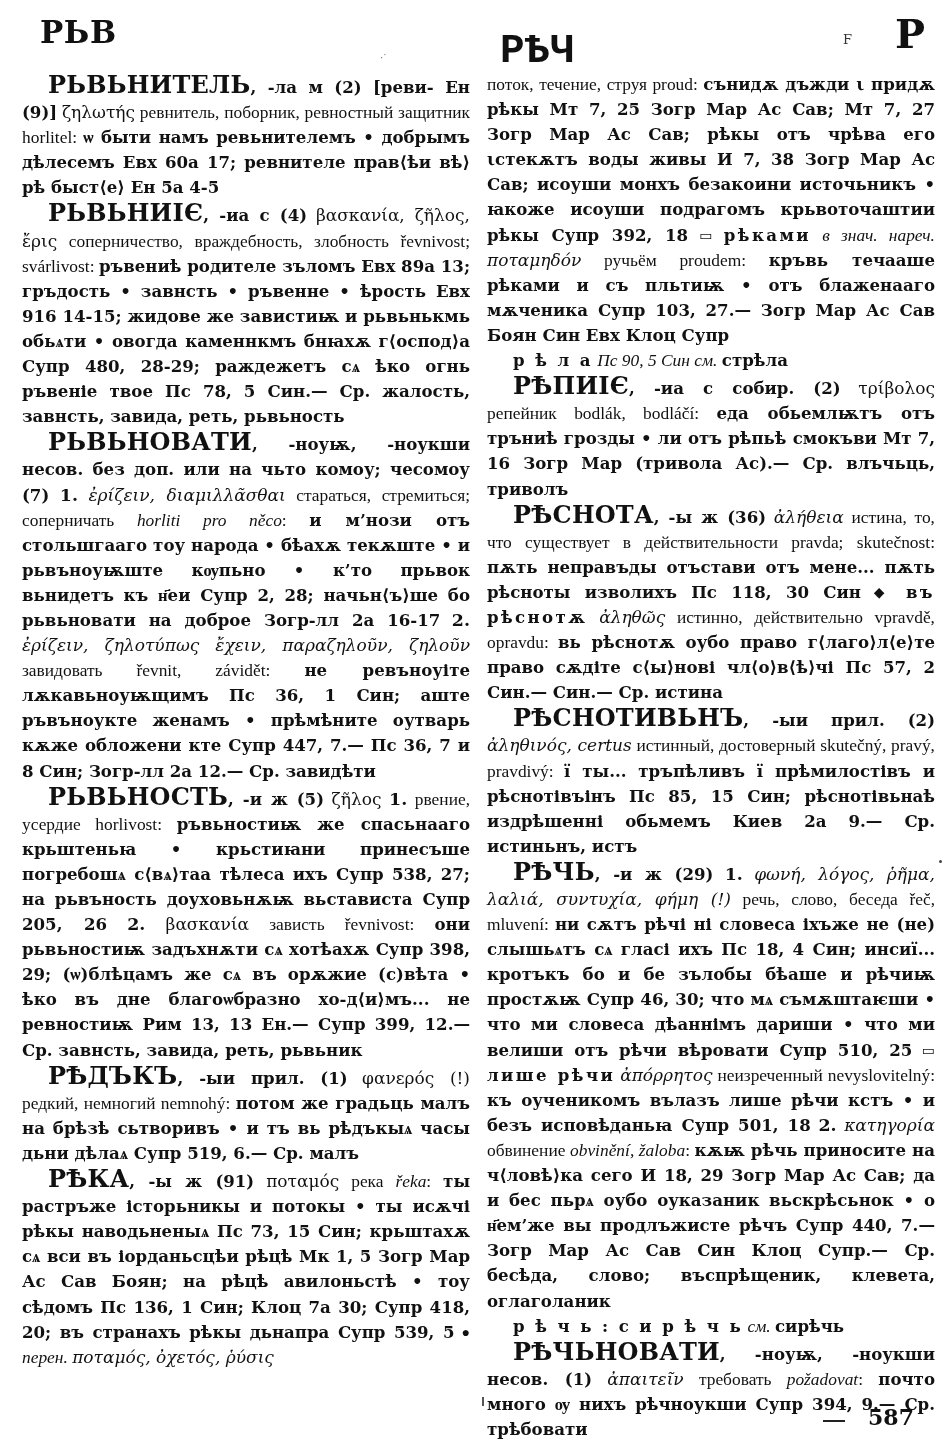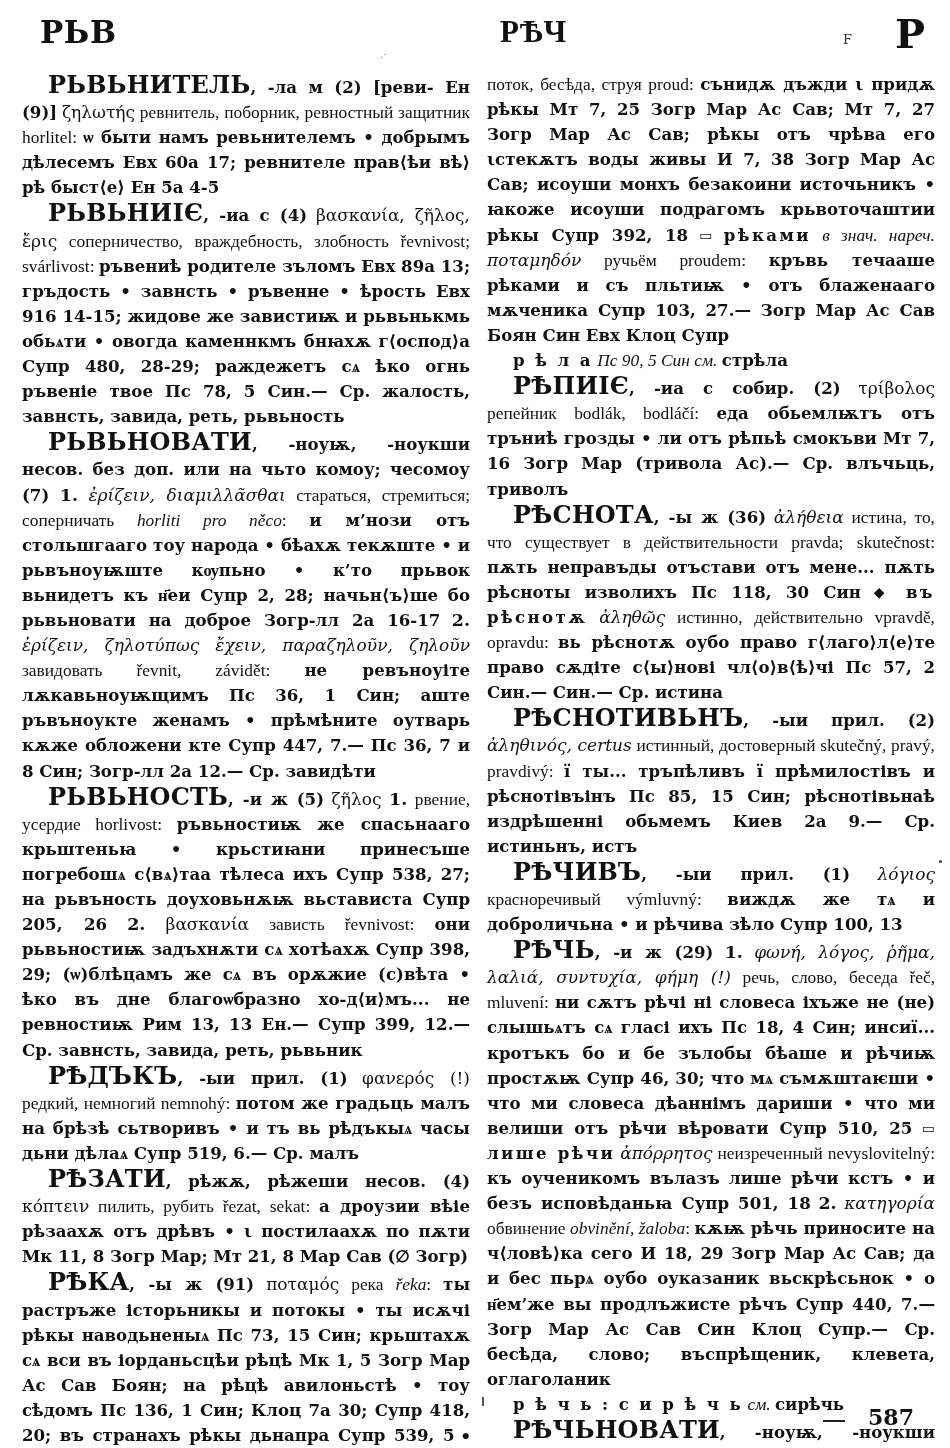--- a/index.html
+++ b/index.html
@@ -34,25 +34,25 @@
   .rh-left {
     position: absolute;
     left: 40px; top: 0;
     font-size: 31px;
     font-weight: bold;
     letter-spacing: 0.5px;
     font-family: "DejaVu Serif", serif;
   }
   .rh-mid {
     position: absolute;
-    left: 500px; top: 0;
-    font-size: 31px;
+    left: 500px; top: 14px;
+    font-size: 41px;
     font-weight: bold;
     letter-spacing: 0.5px;
-    font-family: Liberation Serif, serif;
+    font-family: Liberation Mono, monospace;
   }
   .rh-speck {
     position: absolute;
     left: 843px; top: 18px;
     font-size: 13px;
     color: #333;
     font-family: "DejaVu Serif", serif;
   }
   .rh-letter {
     position: absolute;
@@ -223,45 +223,38 @@
     </p>
 
     <p class="entry">
       <span class="hw">РѢДЪКЪ</span><span class="b">, -ыи прил. (1)</span>
       <span class="gr">φανερός (!)</span>
       <span class="ru">редкий, немногий</span>
       <span class="ru">nemnohý</span>:
       <span class="b">потом же градьць малъ на брѣзѣ сьтворивъ • и тъ вь рѣдъкыѧ часы дьни дѣлаѧ Супр 519, 6.— Ср. малъ</span>
     </p>
 
-    <p class="entry">
-      <span class="hw">РѢЗАТИ</span><span class="b">, рѣжѫ, рѣжеши несов. (4)</span>
-      <span class="gr">κόπτειν</span>
-      <span class="ru">пилить, рубить</span>
-      <span class="ru">řezat, sekat</span>:
-      <span class="b">а дроузии вѣіе рѣзаахѫ отъ дрѣвъ • ι постилаахѫ по пѫти Мк 11, 8 Зогр Мар; Мт 21, 8 Мар Сав (∅ Зогр)</span>
-    </p>
 
     <p class="entry">
       <span class="hw">РѢКА</span><span class="b">, -ы ж (91)</span>
       <span class="gr">ποταμός</span>
       <span class="ru">река</span>
       <span class="ru i">řeka</span>:
       <span class="b">ты растръже історьникы и потокы • ты исѫчі рѣкы наводьненыѧ Пс 73, 15 Син; крьштахѫ сѧ вси въ іорданьсцѣи рѣцѣ Мк 1, 5 Зогр Мар Ас Сав Боян; на рѣцѣ авилоньстѣ • тоу сѣдомъ Пс 136, 1 Син; Клоц 7а 30; Супр 418, 20; въ странахъ рѣкы дьнапра Супр 539, 5</span>
       <span class="dia">●</span>
       <span class="ru i">перен.</span>
       <span class="gri">ποταμός, ὀχετός, ῥύσις</span>
     </p>
 
   </div>
 
   <div class="col col-right">
 
     <p class="entry" style="text-indent:0">
-      <span class="ru">поток, бесѣда, струя</span>
+      <span class="ru">поток, течение, струя</span>
       <span class="ru">proud</span>:
       <span class="b">сънидѫ дъжди ι придѫ рѣкы Мт 7, 25 Зогр Мар Ас Сав; Мт 7, 27 Зогр Мар Ас Сав; рѣкы отъ чрѣва его ιстекѫтъ воды живы И 7, 38 Зогр Мар Ас Сав; исоуши монхъ безакоини источьникъ • ꙗкоже исоуши подрагомъ крьвоточаштии рѣкы Супр 392, 18</span>
       <span class="sq">▭</span>
       <span class="bsp">рѣками</span>
       <span class="i">в знач. нареч.</span>
       <span class="gri">ποταμηδόν</span>
       <span class="ru">ручьём</span>
       <span class="ru">proudem</span>:
       <span class="b">кръвь течааше рѣками и съ пльтиѭ • отъ блаженааго мѫченика Супр 103, 27.— Зогр Мар Ас Сав Боян Син Евх Клоц Супр</span>
     </p>
@@ -295,27 +288,20 @@
     </p>
 
     <p class="entry">
       <span class="hw">РѢСНОТИВЬНЪ</span><span class="b">, -ыи прил. (2)</span>
       <span class="gri">ἀληθινός, certus</span>
       <span class="ru">истинный, достоверный</span>
       <span class="ru">skutečný, pravý, pravdivý</span>:
       <span class="b">ї ты... тръпѣливъ ї прѣмилостівъ и рѣснотівъінъ Пс 85, 15 Син; рѣснотівьнаѣ издрѣшенні обьмемъ Киев 2а 9.— Ср. истиньнъ, истъ</span>
     </p>
 
-    <p class="entry">
-      <span class="hw">РѢЧИВЪ</span><span class="b">, -ыи прил. (1)</span>
-      <span class="gri">λόγιος</span>
-      <span class="ru">красноречивый</span>
-      <span class="ru">výmluvný</span>:
-      <span class="b">виждѫ же тѧ и доброличьна • и рѣчива зѣло Супр 100, 13</span>
-    </p>
 
     <p class="entry">
       <span class="hw">РѢЧЬ</span><span class="b">, -и ж (29)</span>
       <span class="sense">1.</span>
       <span class="gri">φωνή, λόγος, ῥῆμα, λαλιά, συντυχία, φήμη (!)</span>
       <span class="ru">речь, слово, беседа</span>
       <span class="ru">řeč, mluvení</span>:
       <span class="b">ни сѫтъ рѣчі ні словеса іхъже не (не) слышьѧтъ сѧ гласі ихъ Пс 18, 4 Син; инсиї... кротъкъ бо и бе зълобы бѣаше и рѣчиѭ простѫѭ Супр 46, 30; что мѧ съмѫштаѥши • что ми словеса дѣаннімъ дариши • что ми велиши отъ рѣчи вѣровати Супр 510, 25</span>
       <span class="sq">▭</span>
       <span class="bsp">лише рѣчи</span>

